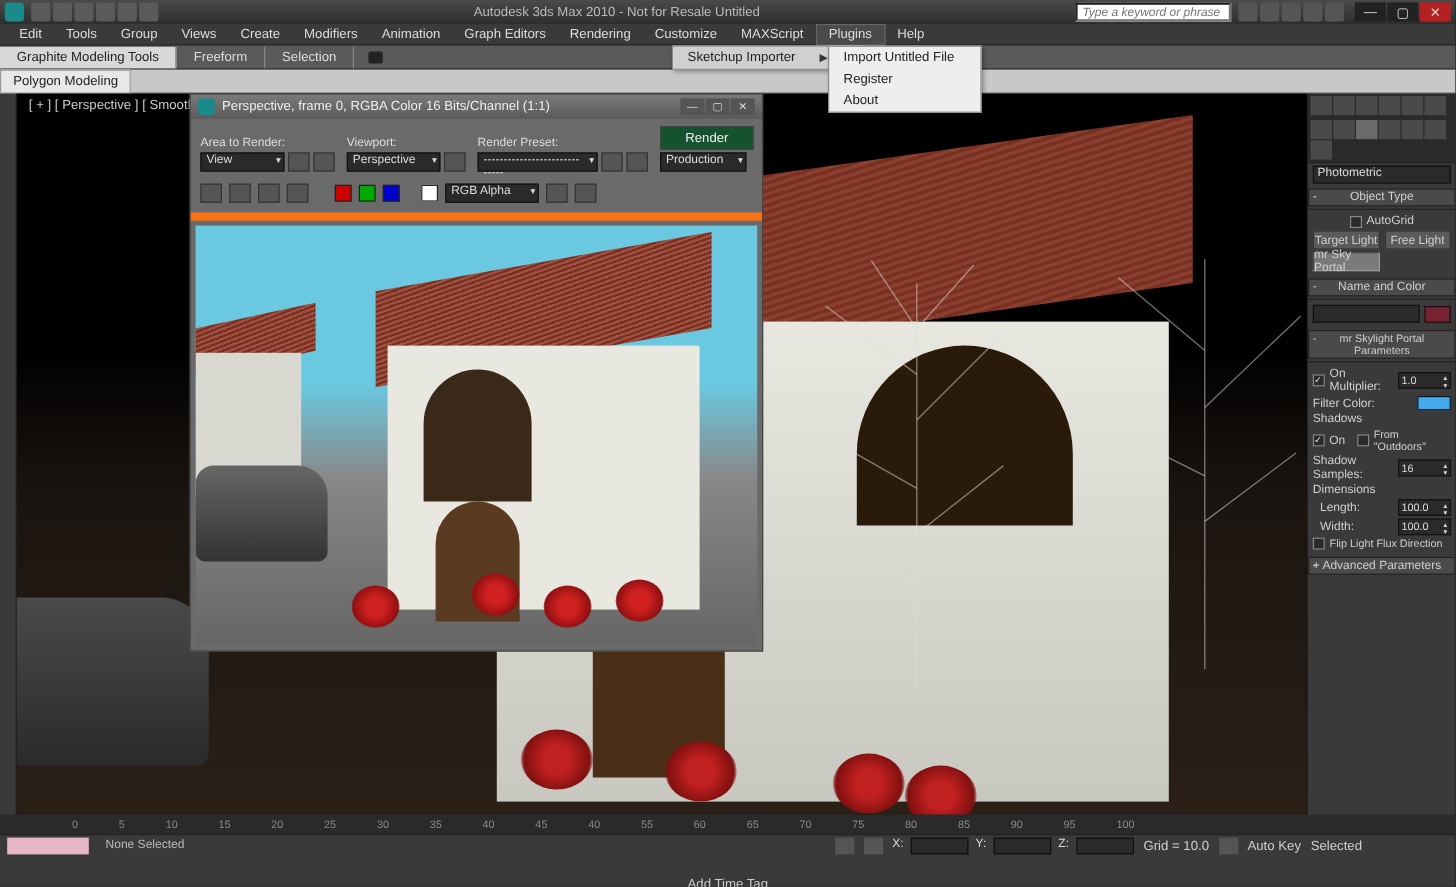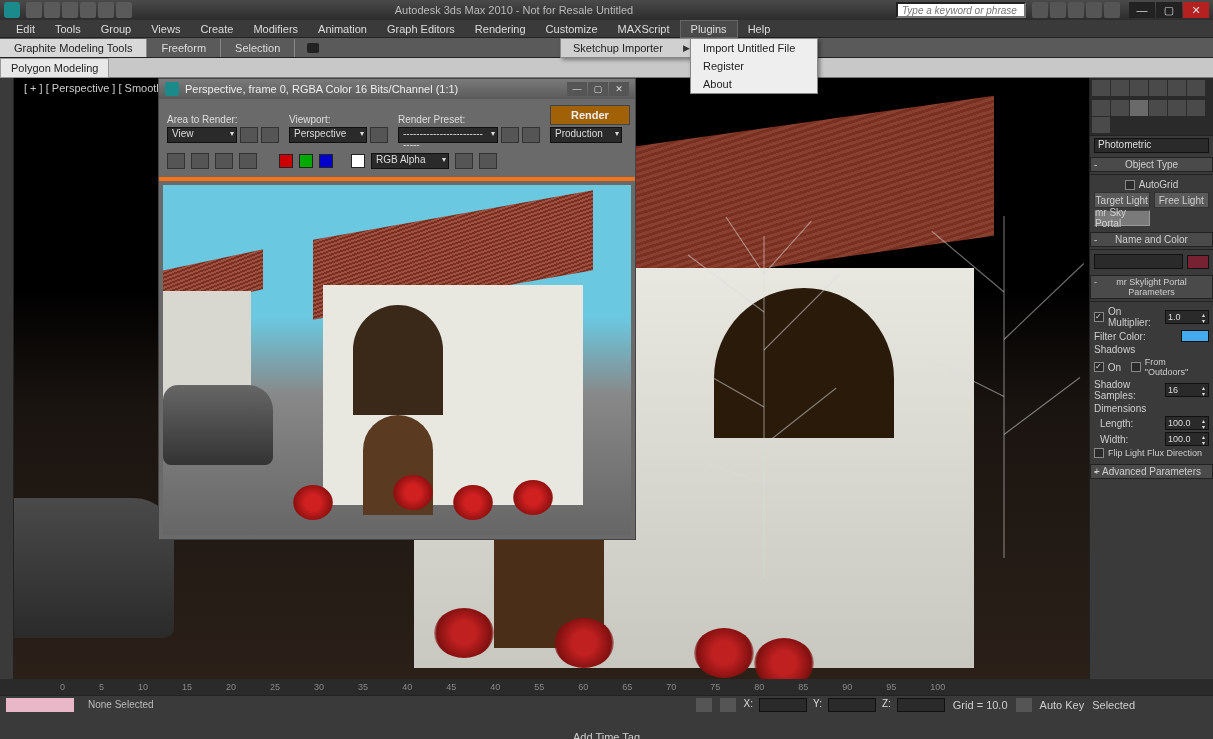--- a/index.html
+++ b/index.html
@@ -66,23 +66,23 @@
 .renderdlg { position: absolute; top: 0px; left: 144px; width: 478px; background: #6a6a6a; border: 1px solid #444; z-index: 40; }
 .renderdlg .dtitle { height: 20px; background: linear-gradient(#7a7a7a,#5a5a5a); display:flex; align-items:center; padding:0 6px; color:#eee; font-size:11px; }
 .renderdlg .dtitle .ic { width:14px; height:14px; background:#1a8a8a; border-radius:2px; margin-right:6px; }
 .renderdlg .dtitle .wb { margin-left:auto; display:flex; gap:1px; }
 .renderdlg .dtitle .wb div { width:20px; height:14px; background:#555; color:#ddd; display:flex; align-items:center; justify-content:center; font-size:9px; }
 .renderdlg .row1 { display:flex; padding:6px 8px; gap:10px; align-items:flex-end; }
 .renderdlg .col { display:flex; flex-direction:column; gap:2px; }
 .renderdlg label { font-size:10px; color:#ddd; }
 .renderdlg select,.renderdlg .sel { height:16px; background:#2a2a2a; color:#ddd; border:1px solid #111; font-size:10px; padding:0 14px 0 4px; appearance:none; position:relative; }
 .renderdlg .sel::after { content:"▾"; position:absolute; right:2px; top:1px; font-size:8px; }
-.renderdlg .btn { height:20px; padding:0 20px; background:#a16207; border:1px solid #444; color:#eee; font-size:11px; display:flex; align-items:center;font-weight:bold; }
+.renderdlg .btn { height:20px; padding:0 20px; background:#14532d; border:1px solid #444; color:#eee; font-size:11px; display:flex; align-items:center; }
 .renderdlg .icb { width:18px; height:16px; background:#555; border:1px solid #333; }
-.renderdlg .row2 { display:flex; padding:4px 8px 8px; gap:6px; align-items:center; border-bottom:4px solid #f97316;}
+.renderdlg .row2 { display:flex; padding:4px 8px 8px; gap:6px; align-items:center; border-bottom:7px solid #f97316;}
 .renderdlg .swatch { width:14px; height:14px; border:1px solid #222; }
 .renderdlg .rimg { height: 350px; background: linear-gradient(#6ac8e0 0%,#6ac8e0 38%,#888 60%,#666 100%); position:relative; margin:4px; overflow:hidden; }
 .renderdlg .rimg .rhouse { position:absolute; left:100px; top:30px; width:330px; height:300px; }
 .renderdlg .rimg .rroof { position:absolute; left:50px; top:0; width:280px; height:80px; background:repeating-linear-gradient(170deg,#7a3020,#7a3020 2px,#a05040 2px,#a05040 4px); transform:skewY(-10deg); }
 .renderdlg .rimg .rwall { position:absolute; left:60px; top:70px; width:260px; height:220px; background:#e8e8e0; }
 .renderdlg .rimg .rarch { position:absolute; left:90px; top:90px; width:90px; height:110px; background:#3a2818; border-radius:45px 45px 0 0; }
 .renderdlg .rimg .rdoor { position:absolute; left:100px; top:200px; width:70px; height:100px; background:#5a3a20; border-radius:35px 35px 0 0; }
 .renderdlg .rimg .rcar { position:absolute; left:0; top:200px; width:110px; height:80px; background:linear-gradient(#666,#333); border-radius:15px 25px 8px 8px; }
 .renderdlg .rimg .rflr { position:absolute; width:40px; height:35px; background:radial-gradient(circle,#d02020 30%,#901010 70%,transparent 85%); border-radius:50%; }
 .renderdlg .rimg .rgarage { position:absolute; left:0; top:106px; width:88px; height:120px; background:#d8d8d0; }

